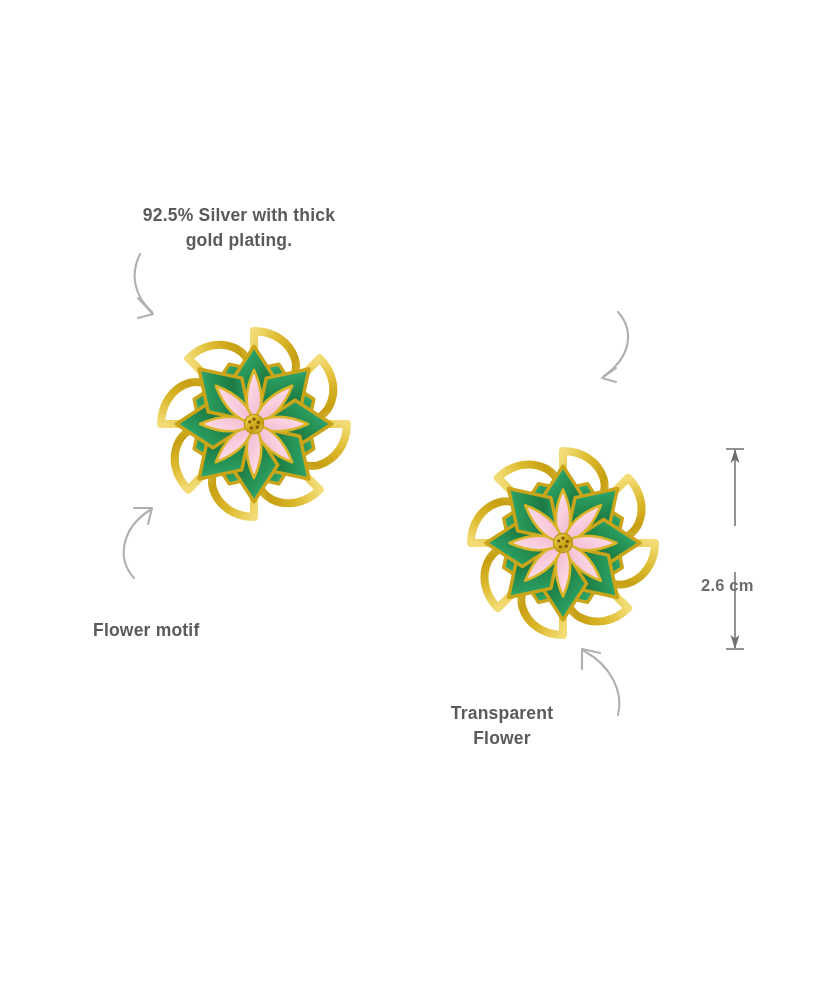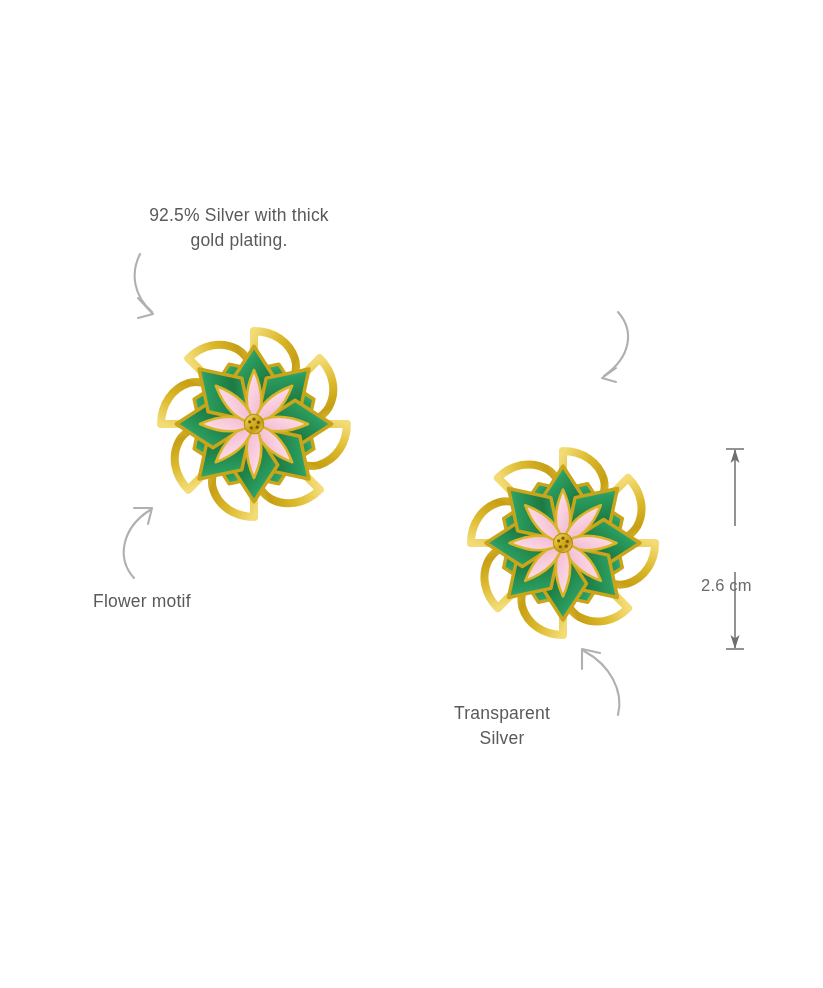--- a/index.html
+++ b/index.html
@@ -10,20 +10,21 @@
   }
   body {
     font-family: "Liberation Sans", "DejaVu Sans", sans-serif;
   }
   #canvas {
     position: relative;
     width: 823px;
     height: 988px;
     background: #ffffff;
     overflow: hidden;
+    font-weight: bold;
   }
 
   
   .annotation {
     position: absolute;
     color: #5a5a5a;
     font-size: 17.5px;
     line-height: 1.45;
     letter-spacing: 0.2px;
     white-space: pre-line;
@@ -37,21 +38,21 @@
     top: 203px;
     width: 262px;
   }
   #ann-post {
     left: 483px;
     top: 255px;
     width: 232px;
   }
   #ann-motif {
     left: 93px;
-    top: 589px;
+    top: 618px;
     width: 200px;
   }
   #ann-enamel {
     left: 414px;
     top: 701px;
     width: 176px;
   }
   #ann-dimension {
     left: 701px;
     top: 538px;
@@ -297,21 +298,21 @@
   </svg>
 
   <div id="ann-motif" class="annotation ann-left">Flower motif</div>
 
   <svg class="arrow-svg" style="left:114px; top:502px; width:78px; height:80px;" viewBox="0 0 78 80">
     <path class="arrow-path" d="M20 76 C 2 56, 8 26, 36 8"></path>
     <path class="arrow-path" d="M20 6 L38 6 L34 22" fill="none"></path>
   </svg>
 
   <div id="ann-enamel" class="annotation ann-center">Transparent
-Silver</div>
+Flower</div>
 
   <svg class="arrow-svg" style="left:568px; top:643px; width:62px; height:76px;" viewBox="0 0 62 76">
     <path class="arrow-path" d="M50 72 C 56 48, 42 22, 16 8"></path>
     <path class="arrow-path" d="M14 26 L14 6 L32 10" fill="none"></path>
   </svg>
 
   <svg class="arrow-svg" style="left:718px; top:446px; width:34px; height:206px;" viewBox="0 0 34 206">
 
     <line class="dim-line" x1="8" y1="3" x2="26" y2="3"></line>
 

